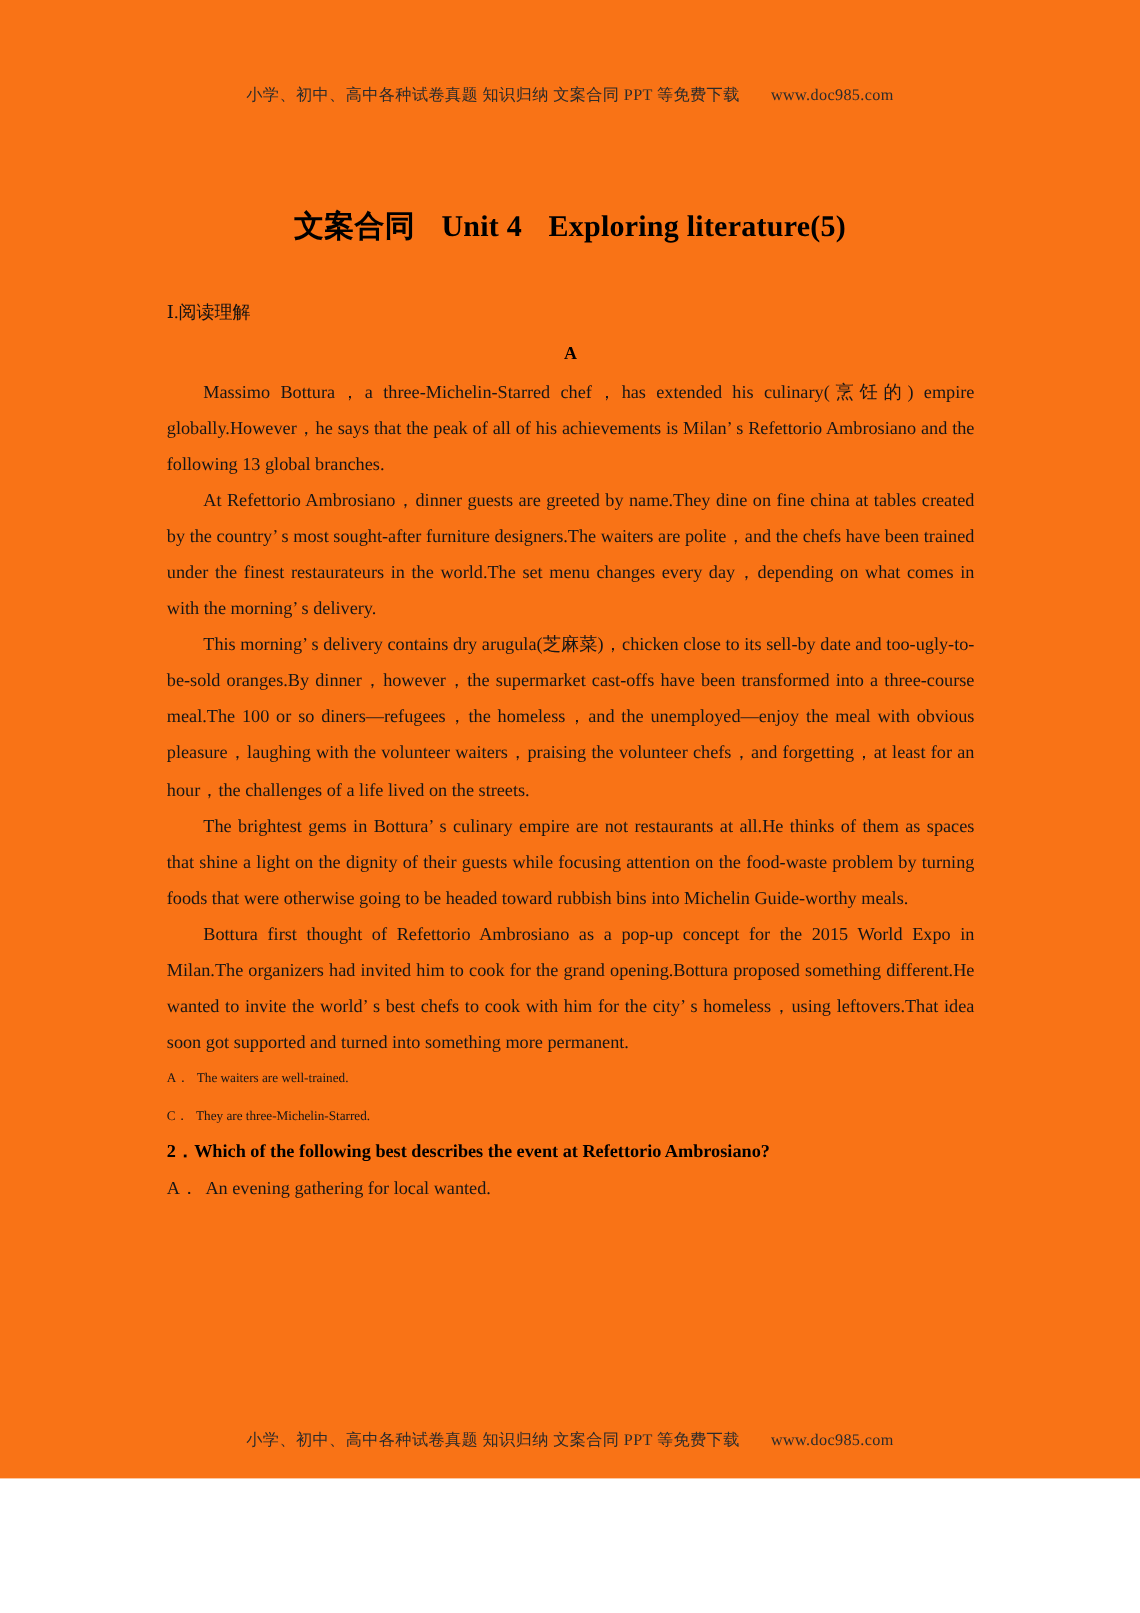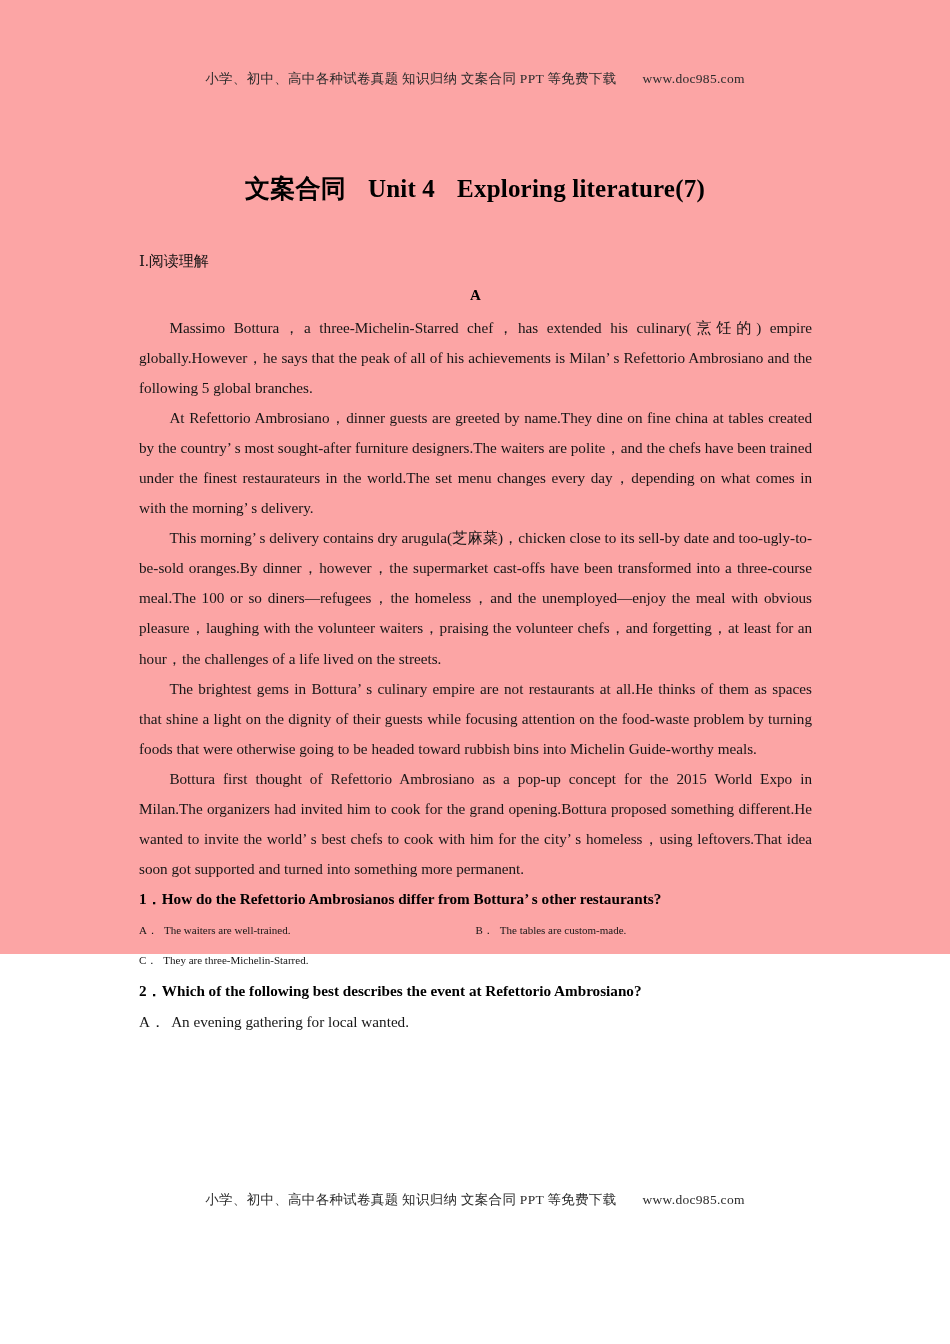--- a/index.html
+++ b/index.html
@@ -14,22 +14,22 @@
     position: relative;
     font-family: "Liberation Serif", "DejaVu Serif", serif;
     color: #1a1a1a;
     overflow: hidden;
   }
 
   .page {
     position: absolute;
     left: 0; top: 0;
     width: 950px;
-    height: 954px;
-    background: #fca5a5;
+    height: 1232px;
+    background: #f97316;
   }
 
   
   .running-head,
   .running-foot {
     position: absolute;
     left: 0;
     width: 950px;
     text-align: center;
     font-family: "Liberation Serif", "DejaVu Serif", serif;
@@ -124,41 +124,37 @@
 </head>
 <body>
 
 <div class="page">
 
   <div class="running-head">
     <span>小学、初中、高中各种试卷真题  知识归纳  文案合同  PPT 等免费下载</span><span class="rh-url">www.doc985.com</span>
   </div>
 
   <div class="doc-title">
-    <span class="t-cn">文案合同</span><span class="t-unit">Unit 4</span><span>Exploring literature(7)</span>
+    <span class="t-cn">文案合同</span><span class="t-unit">Unit 4</span><span>Exploring literature(5)</span>
   </div>
 
   <div class="col">
 
     <div class="section-head">Ⅰ.阅读理解</div>
 
     <div class="passage-label">A</div>
 
-    <p class="para">Massimo Bottura，a three-Michelin-Starred chef，has extended his culinary(烹饪的) empire globally.However，he says that the peak of all of his achievements is Milan’ s Refettorio Ambrosiano and the following 5 global branches.</p>
+    <p class="para">Massimo Bottura，a three-Michelin-Starred chef，has extended his culinary(烹饪的) empire globally.However，he says that the peak of all of his achievements is Milan’ s Refettorio Ambrosiano and the following 13 global branches.</p>
     <p class="para">At Refettorio Ambrosiano，dinner guests are greeted by name.They dine on fine china at tables created by the country’ s most sought-after furniture designers.The waiters are polite，and the chefs have been trained under the finest restaurateurs in the world.The set menu changes every day，depending on what comes in with the morning’ s delivery.</p>
     <p class="para">This morning’ s delivery contains dry arugula(芝麻菜)，chicken close to its sell-by date and too-ugly-to-be-sold oranges.By dinner，however，the supermarket cast-offs have been transformed into a three-course meal.The 100 or so diners—refugees，the homeless，and the unemployed—enjoy the meal with obvious pleasure，laughing with the volunteer waiters，praising the volunteer chefs，and forgetting，at least for an hour，the challenges of a life lived on the streets.</p>
     <p class="para">The brightest gems in Bottura’ s culinary empire are not restaurants at all.He thinks of them as spaces that shine a light on the dignity of their guests while focusing attention on the food-waste problem by turning foods that were otherwise going to be headed toward rubbish bins into Michelin Guide-worthy meals.</p>
     <p class="para">Bottura first thought of Refettorio Ambrosiano as a pop-up concept for the 2015 World Expo in Milan.The organizers had invited him to cook for the grand opening.Bottura proposed something different.He wanted to invite the world’ s best chefs to cook with him for the city’ s homeless，using leftovers.That idea soon got supported and turned into something more permanent.</p>
 
-    <div class="q-stem">
-      <span>1．</span><span>How do the Refettorio Ambrosianos differ from Bottura’ s other restaurants?</span>
-    </div>
     <div class="opt-row">
       <div class="opt"><span class="lab">A．</span><span>The waiters are well-trained.</span></div>
-      <div class="opt"><span class="lab">B．</span><span>The tables are custom-made.</span></div>
     </div>
     <div class="opt-row">
       <div class="opt"><span class="lab">C．</span><span>They are three-Michelin-Starred.</span></div>
     </div>
 
     <div class="q-stem">
       <span>2．</span><span>Which of the following best describes the event at Refettorio Ambrosiano?</span>
     </div>
     <div class="opt-single"><span class="lab">A．</span><span>An evening gathering for local wanted.</span></div>
 

